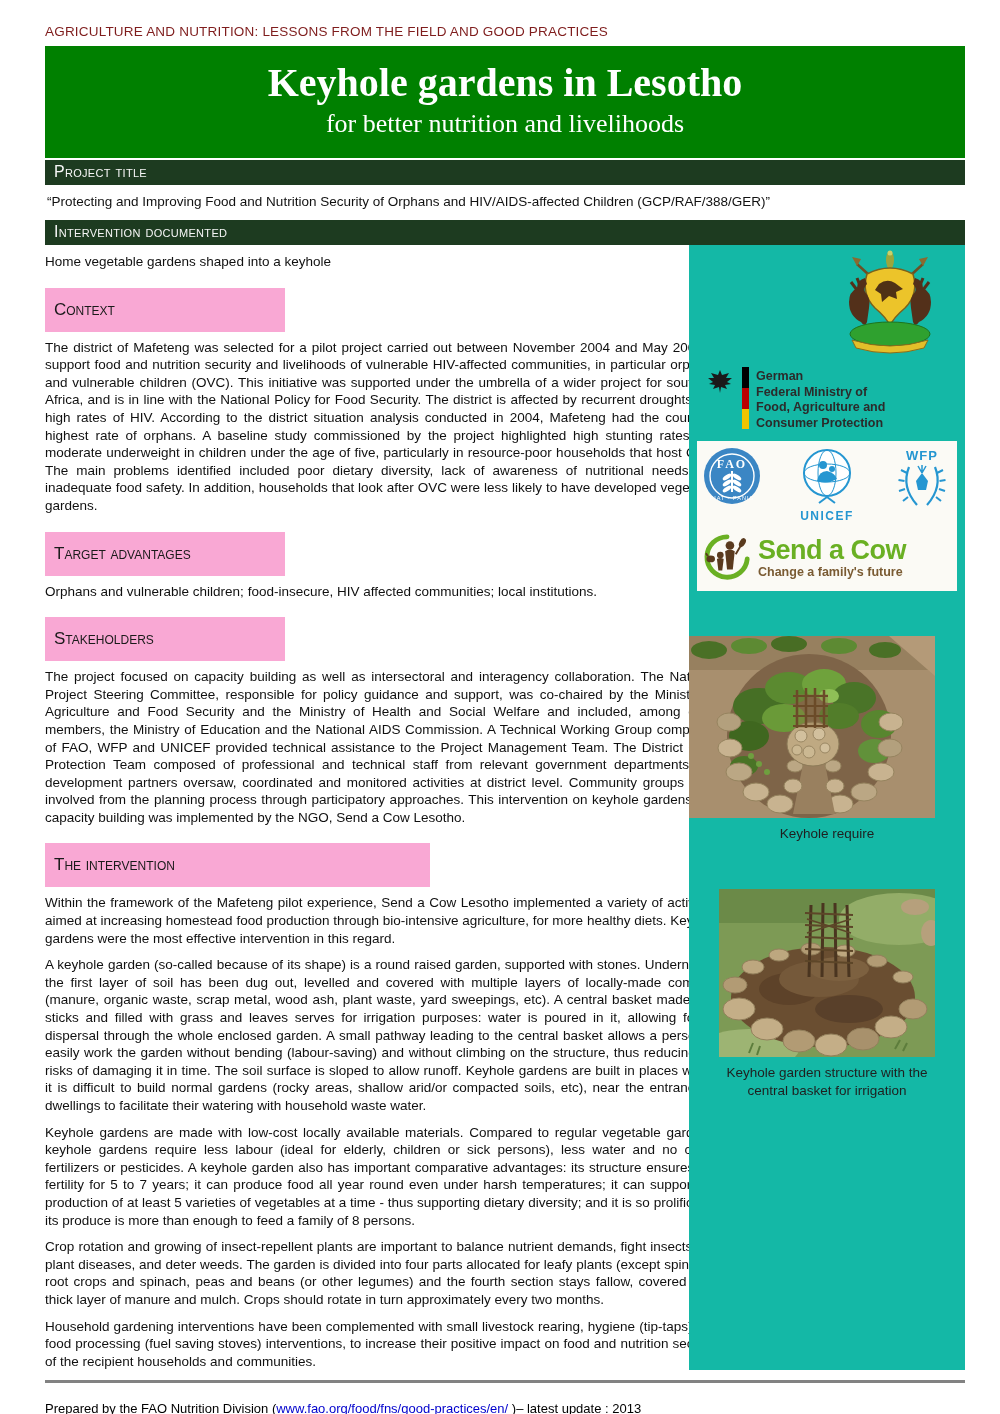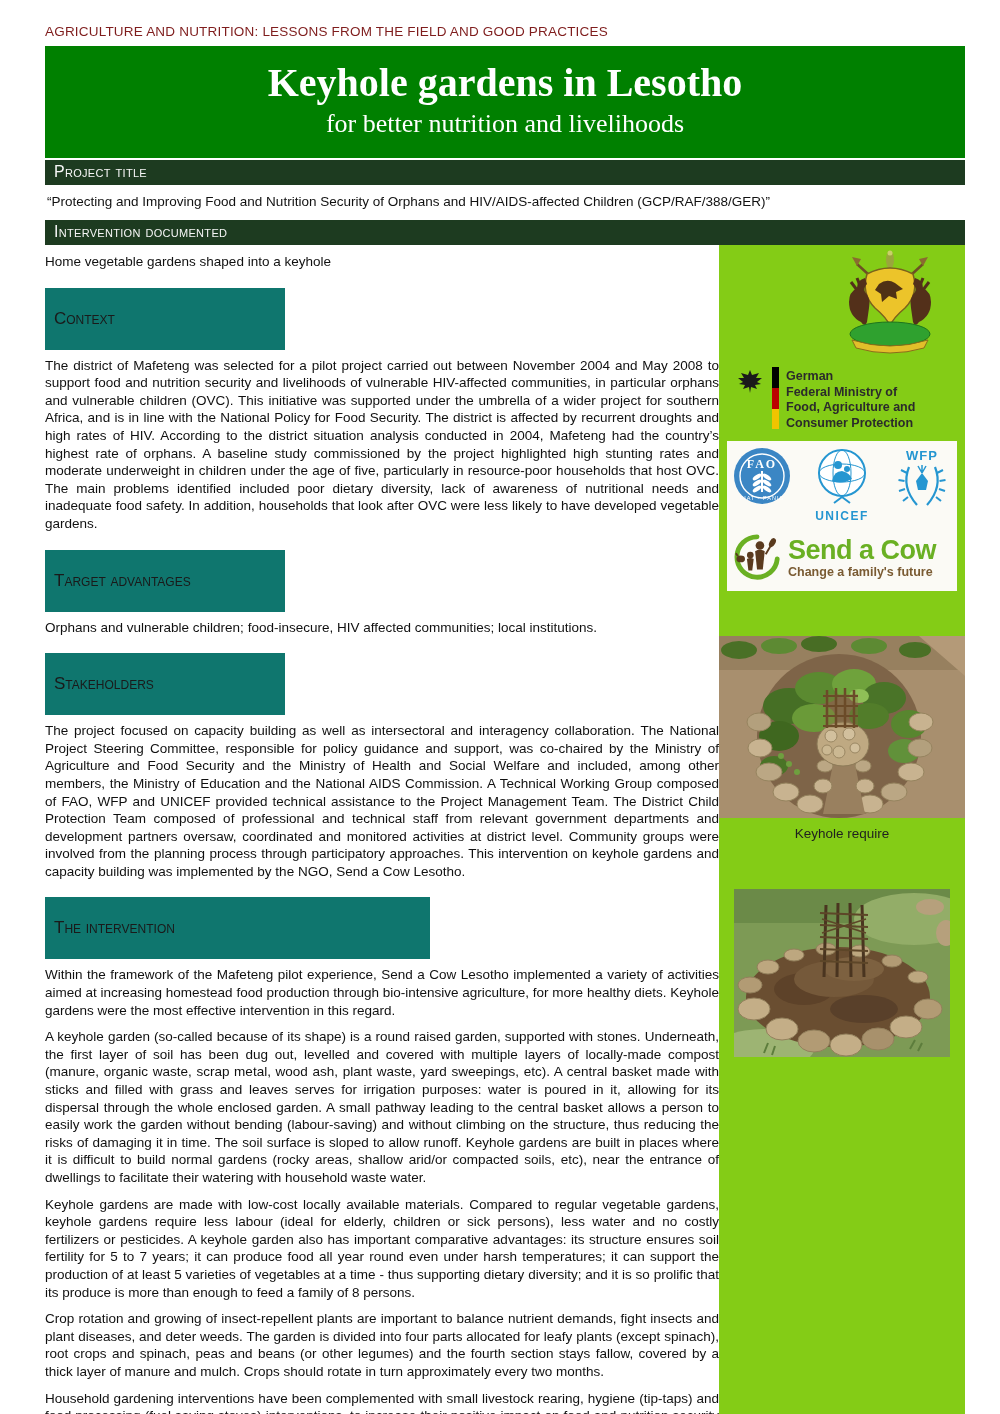--- a/index.html
+++ b/index.html
@@ -30,29 +30,29 @@
   }
   .inner { margin:0 35px 0 45px; }
   .quote { margin:9px 0 11px 2px; font-size:13.5px; }
   .columns { position:relative; margin:0 35px 0 45px; min-height:1118px; }
   .main-col { width:674px; padding-top:8px; }
   .body-text {
     font-size:13.5px; line-height:17.6px; margin:0 0 9px 0; color:#101010;
   }
   .just { text-align:justify; }
   .bar-light {
-    background:#0f766e; color:#1a1a1a; font-variant:small-caps;
-    font-size:17px; padding:21px 9px; margin:17px 0 7px 0;
+    background:#f9a8d4; color:#1a1a1a; font-variant:small-caps;
+    font-size:17px; padding:12px 9px; margin:17px 0 7px 0;
   }
   .bar-light.narrow { width:240px; }
   .bar-light.wide { width:385px; }
 
   .sidebar {
-    position:absolute; top:0; right:0; bottom:0; width:246px;
-    background:#84cc16; overflow:hidden;
+    position:absolute; top:0; right:0; bottom:0; width:276px;
+    background:#14b8a6; overflow:hidden;
   }
   .coa-wrap { margin:5px 12px 0 auto; width:126px; }
   .german { display:flex; gap:7px; margin:9px 6px 0 16px; align-items:flex-start; }
   .de-stripe {
     width:7px; height:62px; flex:0 0 auto;
     background:linear-gradient(#000 0 34%, #bb0000 34% 67%, #f0c400 67% 100%);
   }
   .german-text { font-size:12.5px; font-weight:700; line-height:15.5px; color:#2b2b2b; padding-top:2px; }
   .unrow {
     display:flex; justify-content:space-between; align-items:flex-start;
@@ -298,20 +298,21 @@
         <ellipse cx="60" cy="66" rx="10" ry="6" fill="#bda77f" stroke="#93805c"></ellipse>
         <ellipse cx="92" cy="60" rx="10" ry="6" fill="#b29b74" stroke="#93805c"></ellipse>
         <ellipse cx="126" cy="62" rx="10" ry="6" fill="#bda77f" stroke="#93805c"></ellipse>
         <ellipse cx="158" cy="72" rx="10" ry="6" fill="#b29b74" stroke="#93805c"></ellipse>
         <ellipse cx="184" cy="88" rx="10" ry="6" fill="#bda77f" stroke="#93805c"></ellipse>
         <path d="M92 16 L90 88 M104 14 L103 88 M116 14 L117 88 M128 16 L130 88" stroke="#4a3520" stroke-width="3" fill="none"></path>
         <path d="M86 24 L134 26 M86 36 L134 38 M86 48 L134 50 M86 60 L134 62 M86 72 L134 74" stroke="#5d4628" stroke-width="2" fill="none"></path>
         <path d="M88 30 L132 44 M132 30 L88 44" stroke="#5d4628" stroke-width="1.5" fill="none"></path>
         <path d="M30 164 l4 -10 M38 166 l3 -9 M176 160 l5 -9 M184 162 l4 -8" stroke="#5d7d3c" stroke-width="2" fill="none"></path>
       </svg>
+      <div class="caption two">Keyhole garden structure with the central basket for irrigation</div>
 
 
     </aside>
   </div>
 
   <div class="footer">
     <span>Prepared by the FAO Nutrition Division (</span><a class="footer-link" href="#">www.fao.org/food/fns/good-practices/en/</a><span> )– latest update : 2013</span>
   </div>
 
 </div>

